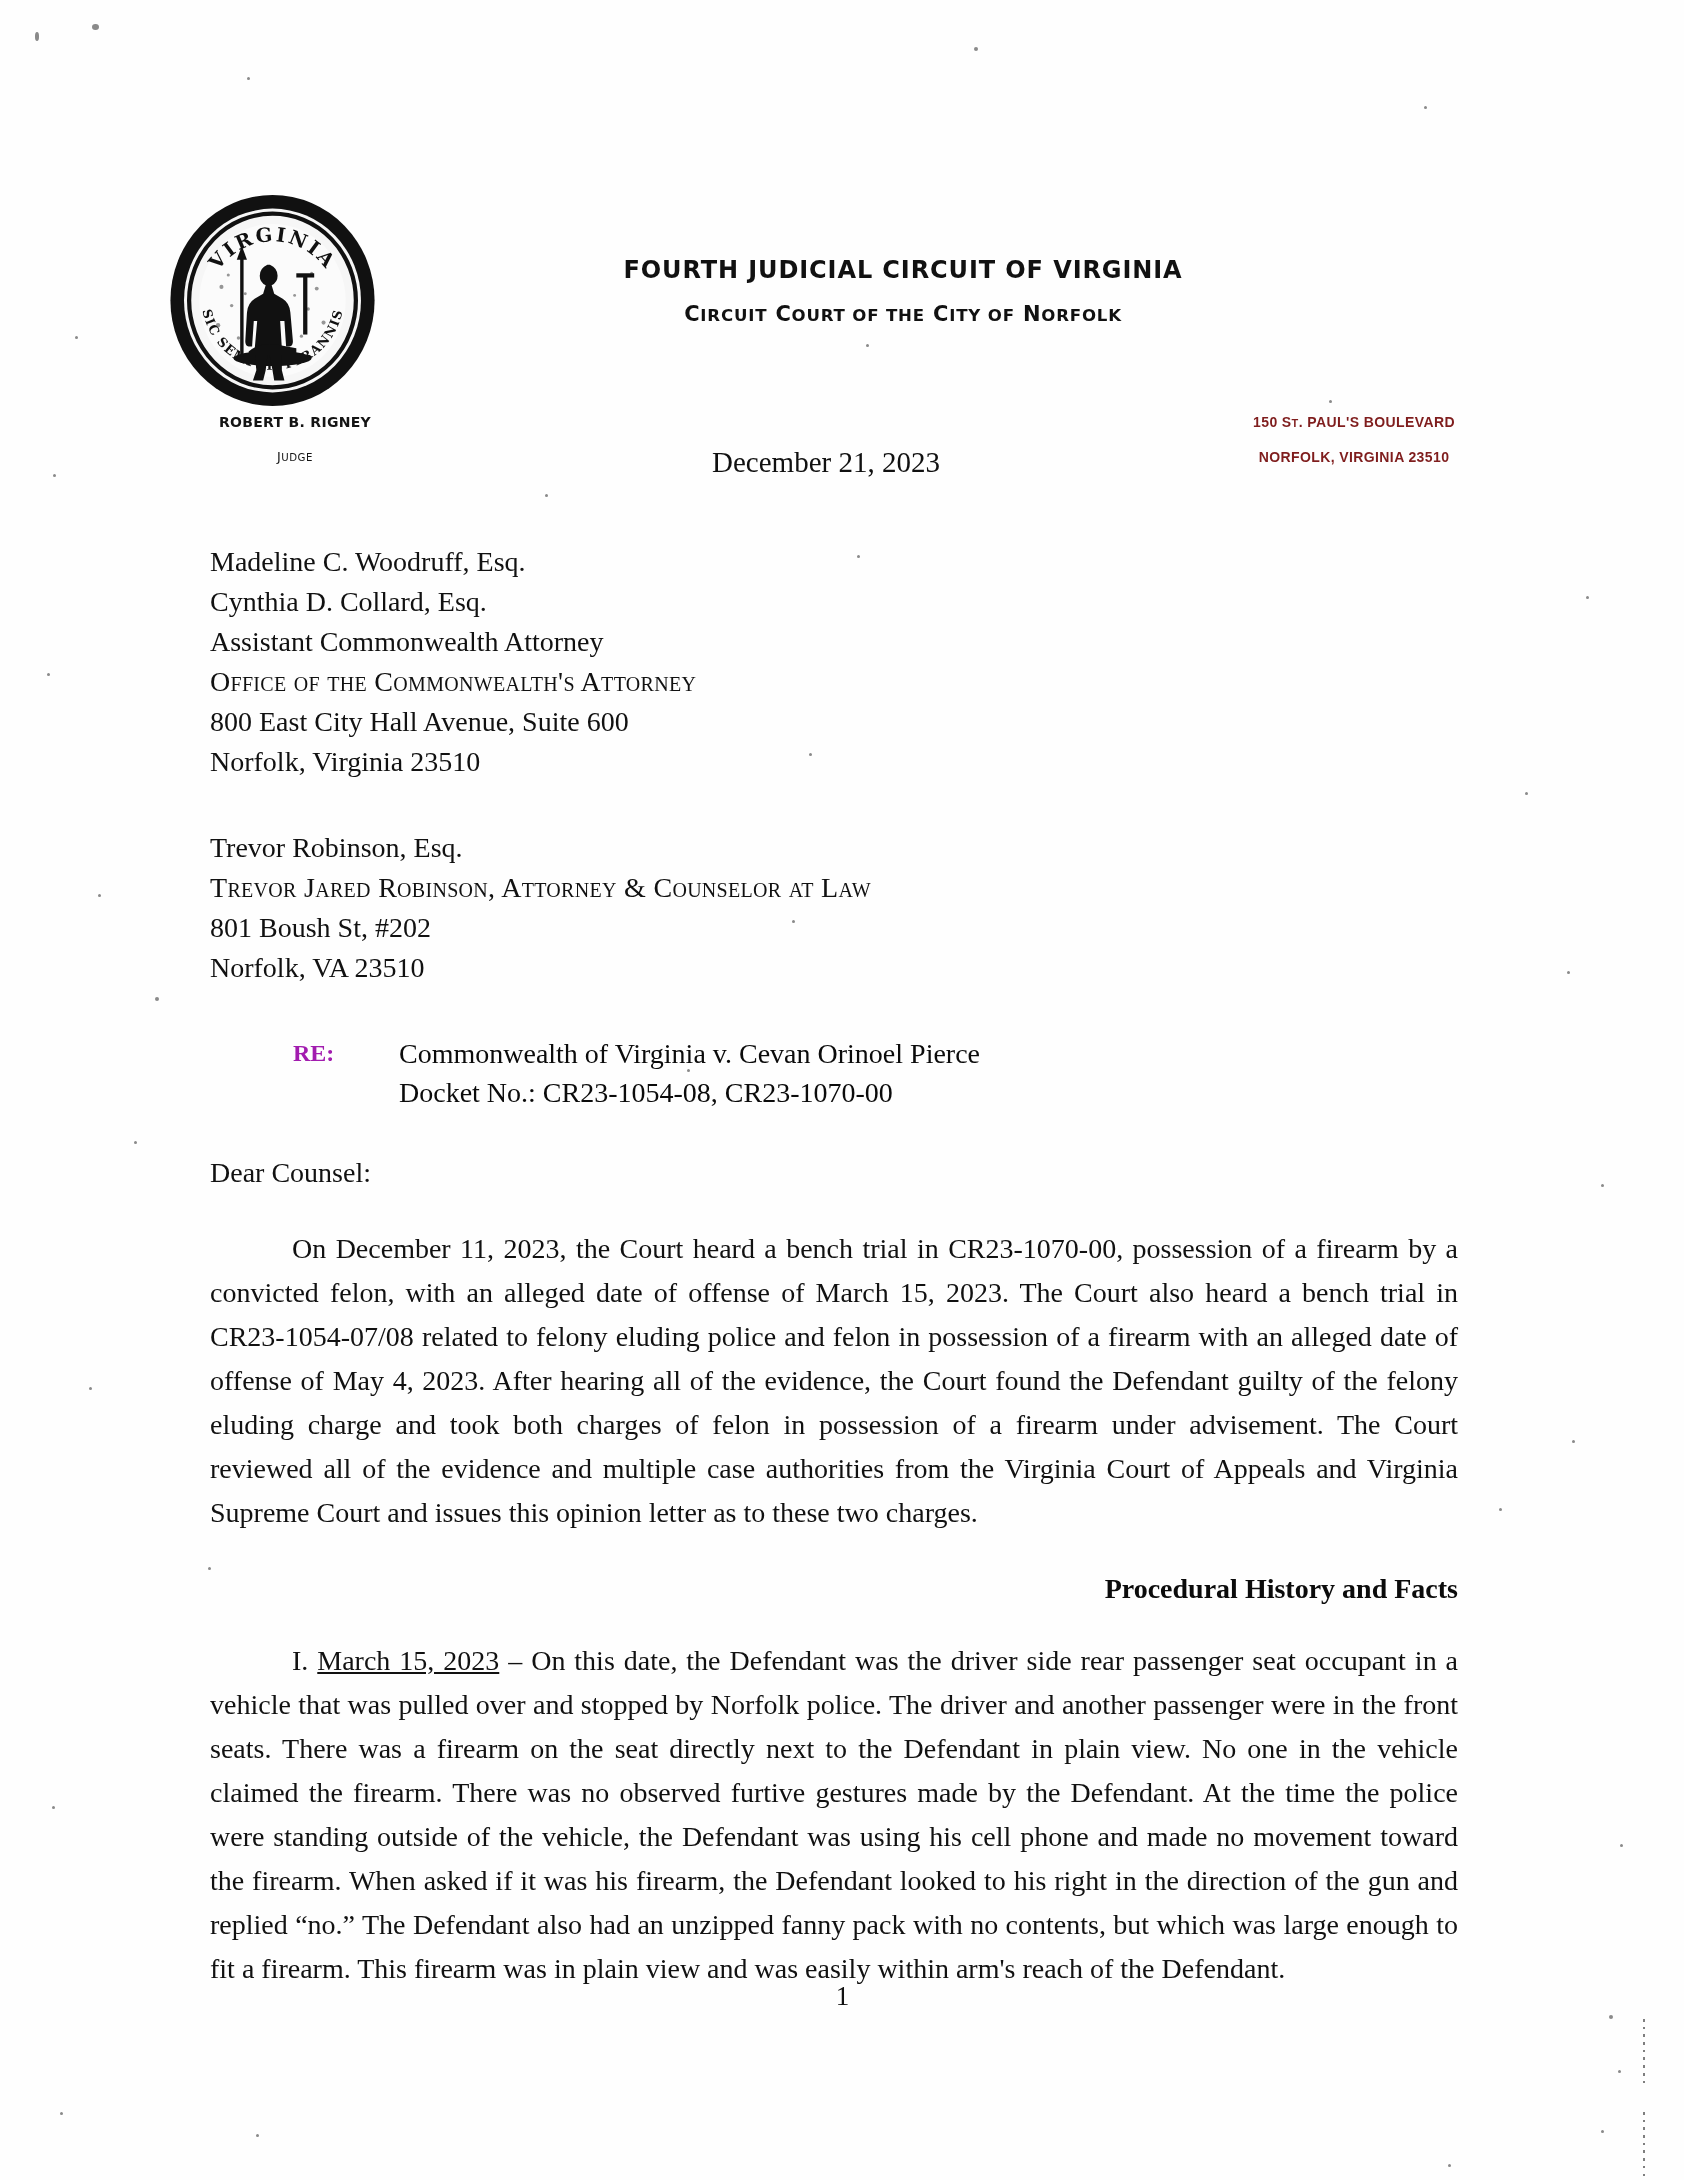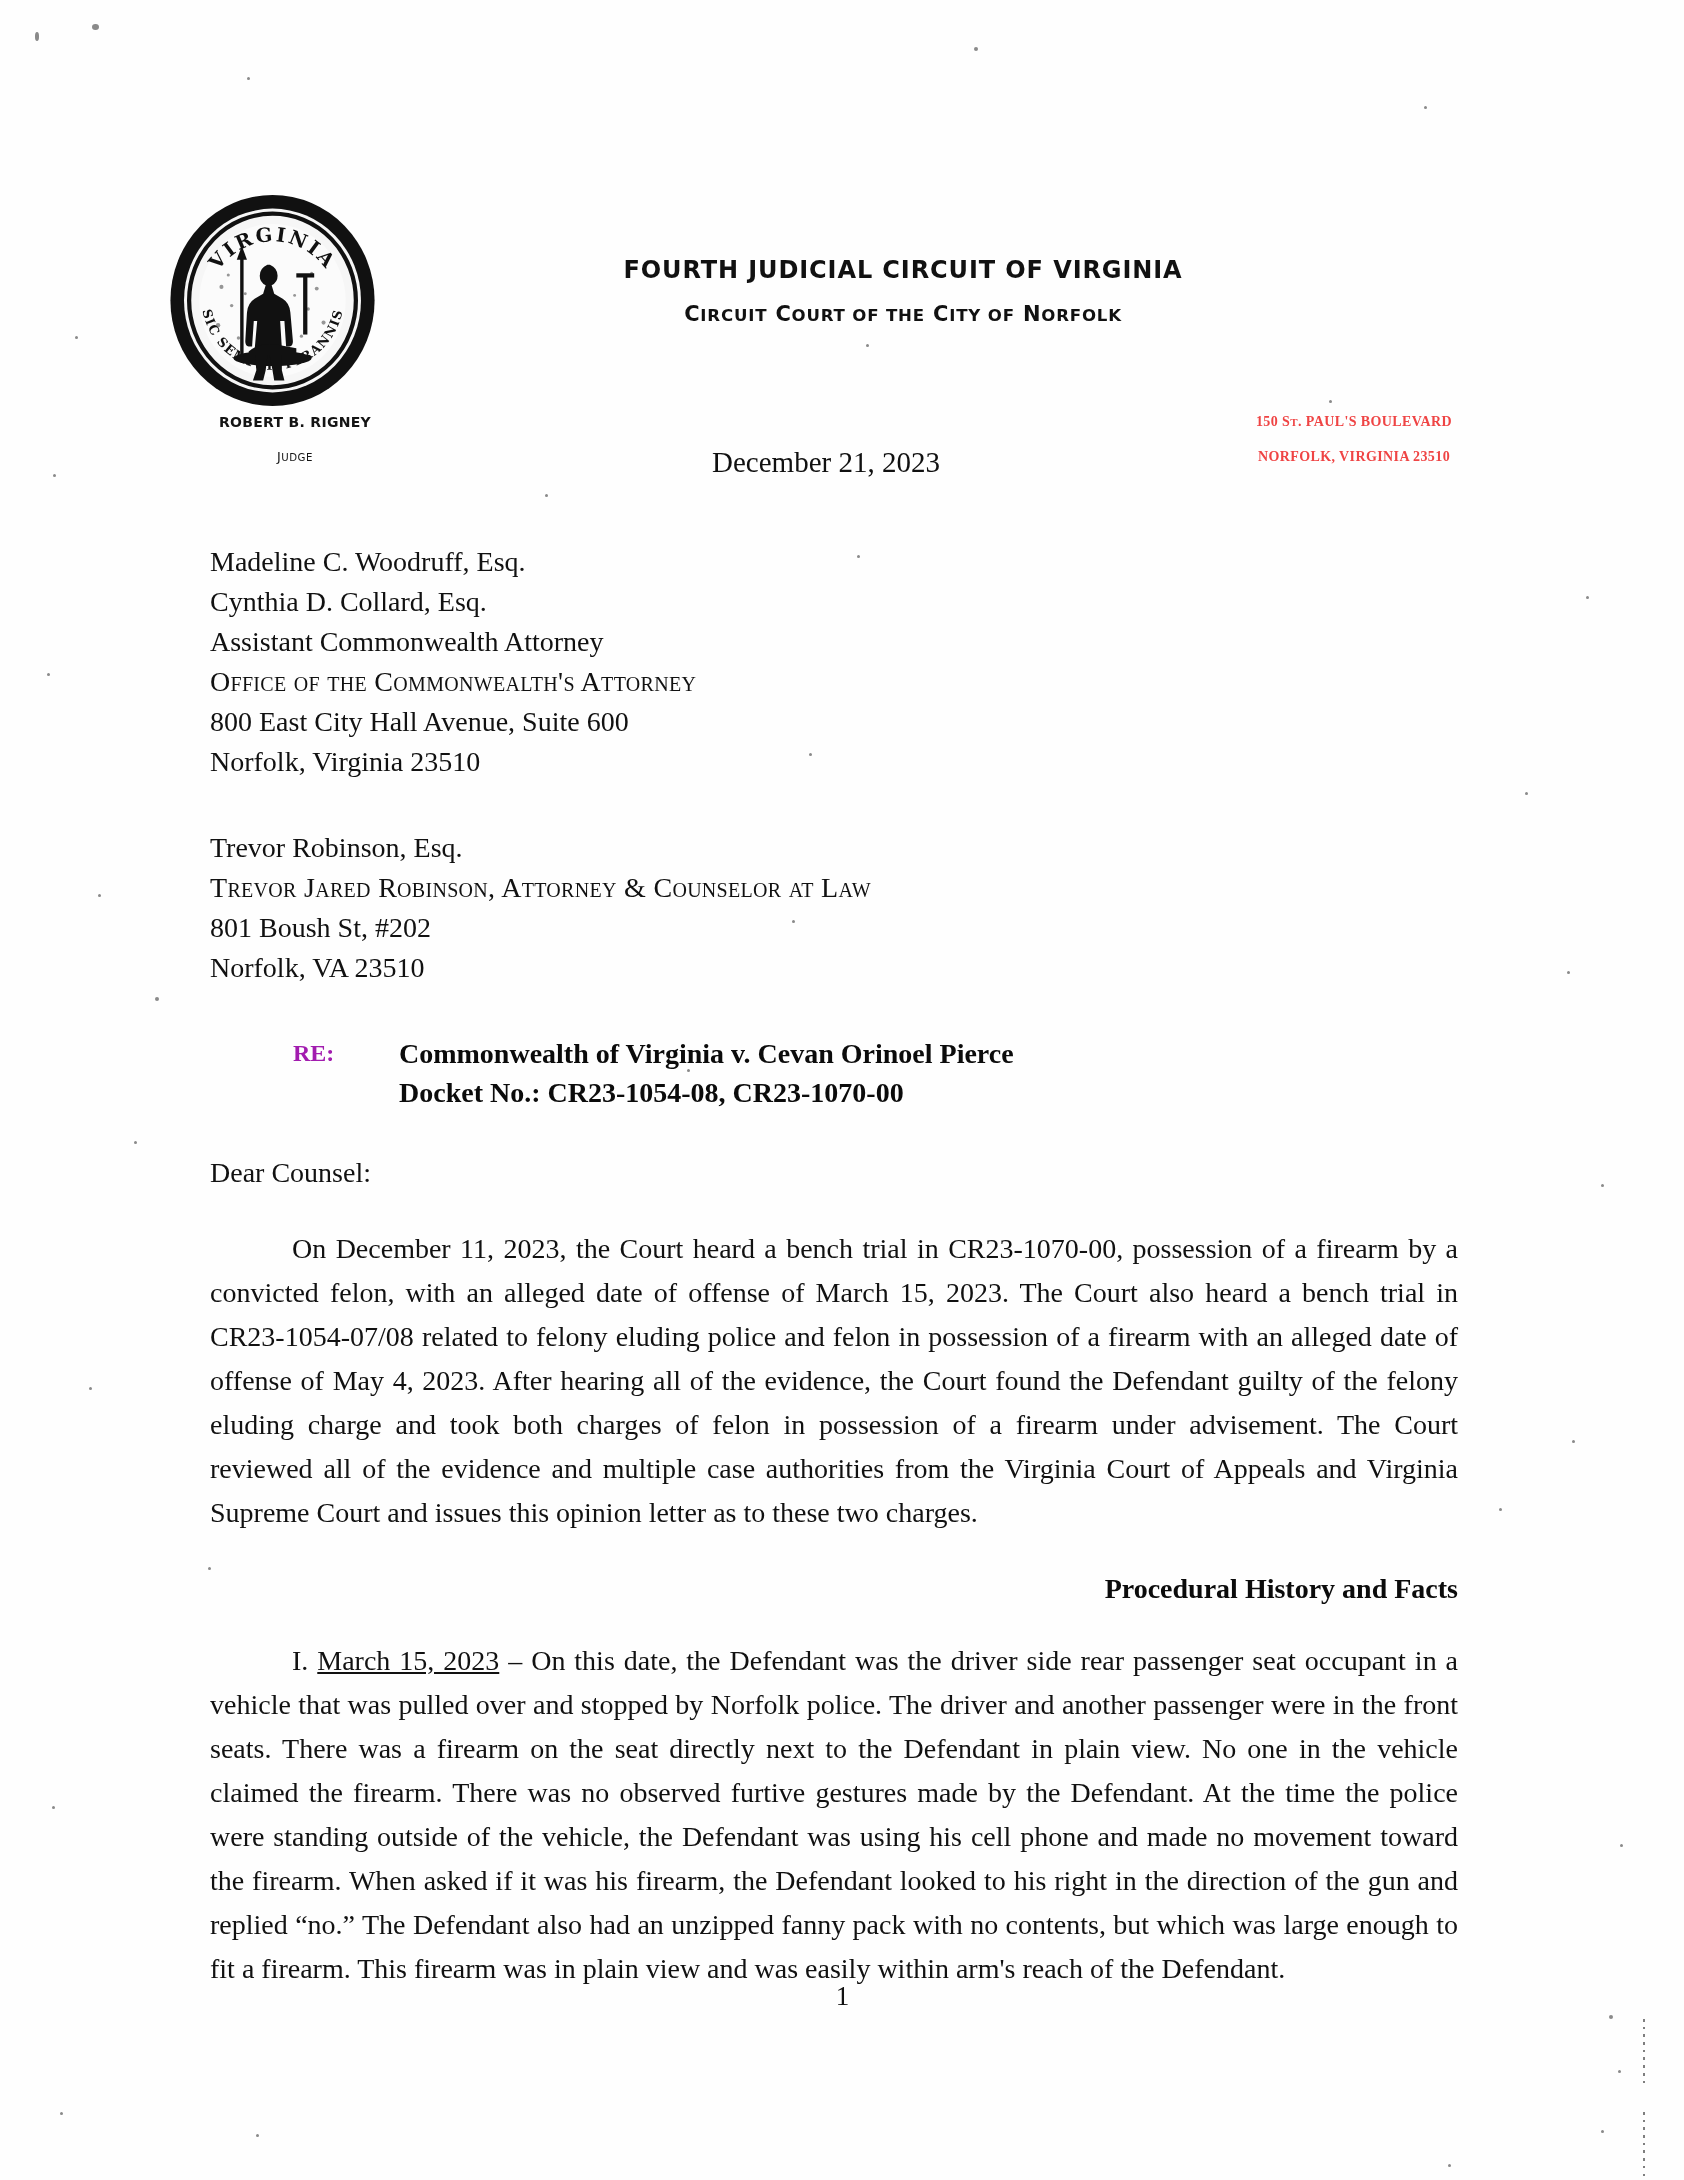--- a/index.html
+++ b/index.html
@@ -118,25 +118,25 @@
     color: #101010;
   }
   .office-block {
     position: absolute;
     right: 152px;
     top: 0;
     text-align: center;
     width: 358px;
   }
   .office-line {
-    font-family: Liberation Serif, serif;
+    font-family: Liberation Sans, sans-serif;
     font-weight: bold;
     font-size: 14px;
     letter-spacing: 0.4px;
-    color: #ef4444;
+    color: #7f1d1d;
     white-space: nowrap;
   }
   .office-line + .office-line { margin-top: 19px; }
   .office-line .sc { font-size: 11px; }
 
   
   .body-area {
     position: absolute;
     left: 210px;
     top: 518px;
@@ -164,21 +164,21 @@
     line-height: 39px;
   }
   .re-label {
     font-weight: bold;
     font-size: 24px;
     width: 106px;
     flex: 0 0 106px;
     color: #a21caf;
   }
   .re-text {
-    font-weight: bold;
+    font-weight: normal;
     font-size: 28px;
     color: #0b0b0b;
     white-space: nowrap;
   }
 
   .salutation {
     font-size: 28px;
     line-height: 39px;
     margin-bottom: 35px;
     color: #111;

